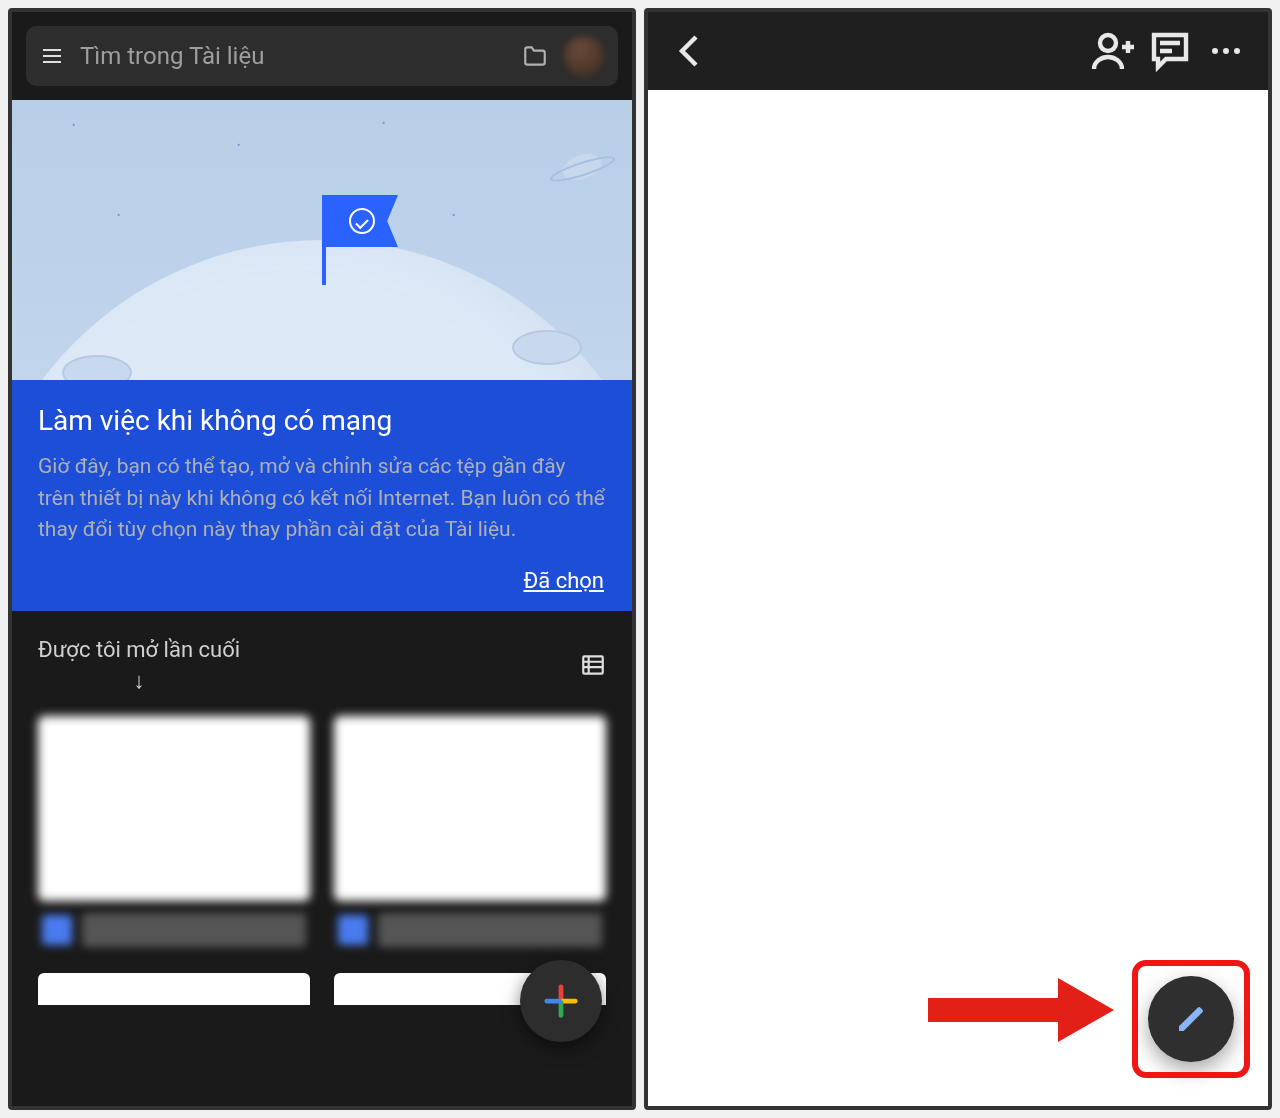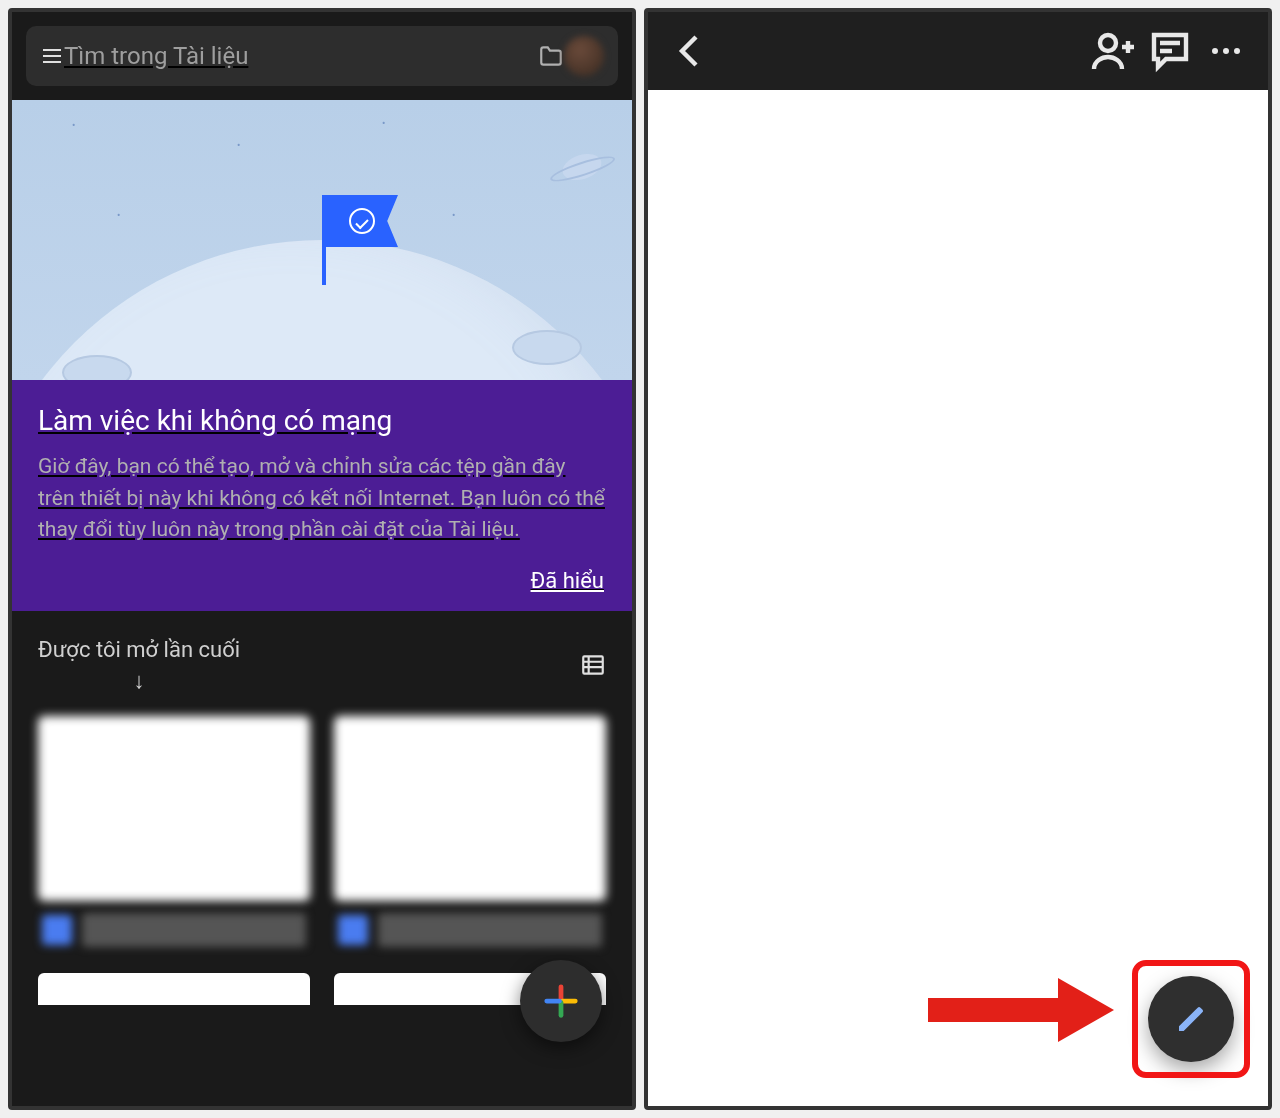--- a/index.html
+++ b/index.html
@@ -23,21 +23,21 @@
       flex-direction: column;
     }
     
     .search-bar {
       display: flex;
       align-items: center;
       background: #2d2d2d;
       margin: 14px;
       border-radius: 10px;
       padding: 10px 14px;
-      text-decoration: underline;
+      gap: 16px;
     }
     .menu-icon { width: 24px; height: 24px; cursor: pointer; }
     .menu-icon svg, .folder-icon svg, .list-icon svg { stroke: #e0e0e0; fill: none; stroke-width: 2; }
     .search-text {
       flex: 1;
       color: #9e9e9e;
       font-size: 24px;
       font-weight: 400;
     }
     .folder-icon { width: 26px; height: 26px; cursor: pointer; }
@@ -134,22 +134,21 @@
       position: absolute;
       width: 64px;
       height: 10px;
       border: 2px solid #a8bfdf;
       border-radius: 50%;
       left: -14px;
       top: 7px;
     }
     .info-card {
       padding: 24px 26px 18px 26px;
-      background: #4c1d95;
-      text-decoration: underline;
+      background: #1d4ed8;
     }
     .info-title {
       color: #fff;
       font-size: 28px;
       font-weight: 400;
       margin-bottom: 14px;
     }
     .info-body {
       color: #b0b0b0;
       font-size: 21px;
@@ -326,23 +325,23 @@
     <div class="flag">
       <div class="flagpole"></div>
       <div class="flagbanner">
           <div class="flagcircle"></div>
         </div>
     </div>
   </div>
 
   <div class="info-card">
     <div class="info-title">Làm việc khi không có mạng</div>
-    <div class="info-body">Giờ đây, bạn có thể tạo, mở và chỉnh sửa các tệp gần đây trên thiết bị này khi không có kết nối Internet. Bạn luôn có thể thay đổi tùy luôn này trong phần cài đặt của Tài liệu.</div>
+    <div class="info-body">Giờ đây, bạn có thể tạo, mở và chỉnh sửa các tệp gần đây trên thiết bị này khi không có kết nối Internet. Bạn luôn có thể thay đổi tùy chọn này thay phần cài đặt của Tài liệu.</div>
     <div class="info-action">
-      <span class="info-action-btn">Đã hiểu</span>
+      <span class="info-action-btn">Đã chọn</span>
     </div>
   </div>
 
   <div class="sort-row">
     <span class="sort-label">
       <span>Được tôi mở lần cuối</span>
       <span>↓</span>
     </span>
     <span class="list-icon">
       <svg viewBox="0 0 24 24">

